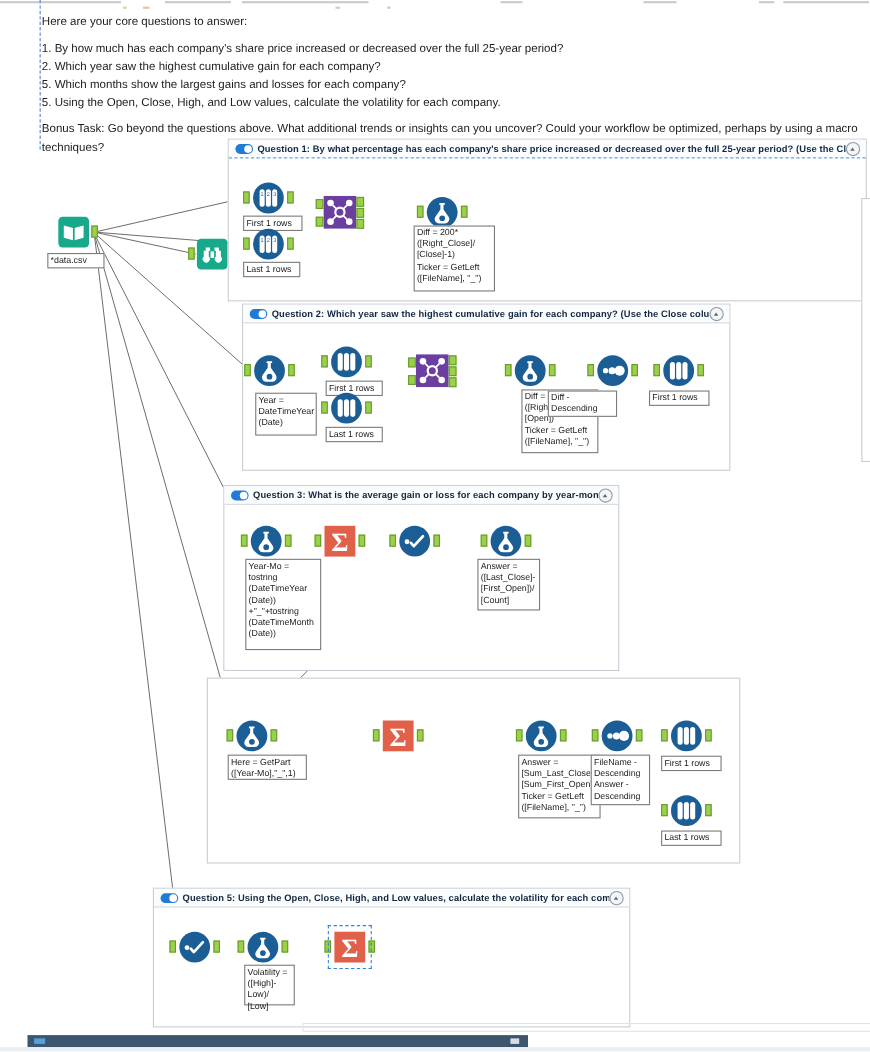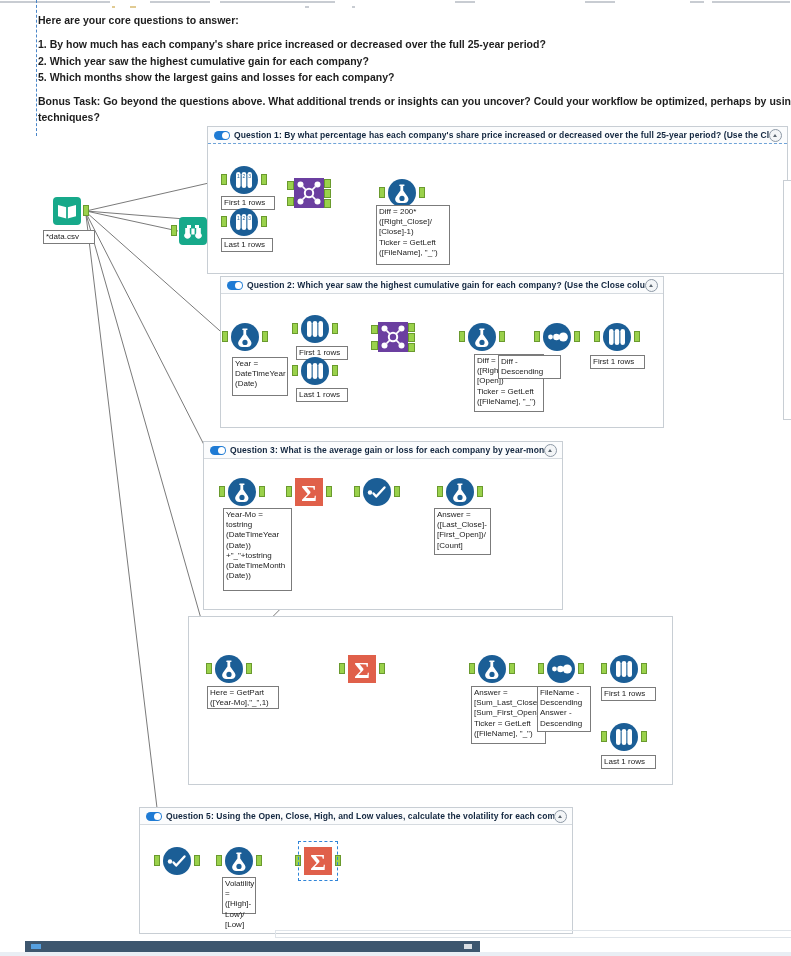--- a/index.html
+++ b/index.html
@@ -10,21 +10,21 @@
     font-size:11px;color:#222;
   }
   
   #top-strip{position:absolute;left:0;top:0;width:791px;height:10px;background:#fff;overflow:hidden;}
   #top-strip .bit{position:absolute;background:#9aa3ad;height:2px;opacity:.55;}
   
   #instructions{
     position:absolute;left:38px;top:12px;width:750px;
     font-size:10.5px;line-height:1.55;color:#1d1d1d;
   }
-  #instructions .ln{white-space:nowrap;font-weight:bold;}
+  #instructions .ln{white-space:nowrap;}
   #instructions .sp{height:8px;}
   #dash-left{position:absolute;left:36px;top:0px;width:0;height:136px;
     border-left:1px dashed #4a86c8;}
   
   #canvas{position:absolute;left:0;top:0;width:791px;height:956px;}
   
   .container{
     position:absolute;background:#ffffff;border:1px solid #c8ced4;
     box-sizing:border-box;
   }
@@ -95,20 +95,21 @@
   <div class="bit" style="left:352px;top:6px;width:3px;"></div>
 </div>
 <div id="dash-left"></div>
 
 <div id="instructions">
   <div class="ln">Here are your core questions to answer:</div>
   <div class="sp"></div>
   <div class="ln">1. By how much has each company's share price increased or decreased over the full 25-year period?</div>
   <div class="ln">2. Which year saw the highest cumulative gain for each company?</div>
   <div class="ln">5. Which months show the largest gains and losses for each company?</div>
+  <div class="ln">5. Using the Open, Close, High, and Low values, calculate the volatility for each company.</div>
   <div class="sp"></div>
   <div class="ln">Bonus Task: Go beyond the questions above. What additional trends or insights can you uncover? Could your workflow be optimized, perhaps by using a macro</div>
   <div class="ln">techniques?</div>
 </div>
 
 <svg id="wires">
   <g stroke="#6b6b6b" stroke-width="0.9" fill="none">
 
     <path d="M86,211 L222,180"></path>
 
@@ -567,21 +568,21 @@
     <div class="glyph">
       <svg viewBox="0 0 30 30" width="30" height="30">
         <circle cx="15" cy="15" r="14" fill="#1b5e96"></circle>
         <path d="M12.6 6.5 h4.8 v1.6 h-1.2 v4.3 l4.6 6.6 a3.9 3.9 0 0 1 -3.2 6.1 h-5.6 a3.9 3.9 0 0 1 -3.2 -6.1 l4.6 -6.6 v-4.3 h-1.2 Z" fill="#fff"></path>
         <circle cx="15" cy="20.4" r="2.6" fill="#1b5e96"></circle>
       </svg>
     </div>
     <div class="port in"></div>
     <div class="port out"></div>
   </div>
-  <div class="anno" style="left:222px;top:877px;width:34px;height:37px;">Volatility =
+  <div class="anno" style="left:222px;top:877px;width:46px;height:37px;">Volatility =
 ([High]-Low)/
 [Low]</div>
 
   <div class="tool" style="left:303px;top:846px;">
     <div class="glyph">
       <svg viewBox="0 0 30 30" width="30" height="30">
         <rect x="1" y="1" width="28" height="28" fill="#e0604a"></rect>
         <text x="15" y="24" font-size="24" font-weight="bold" fill="#ffffff" text-anchor="middle" font-family="Liberation Serif, serif">Σ</text>
       </svg>
     </div>

